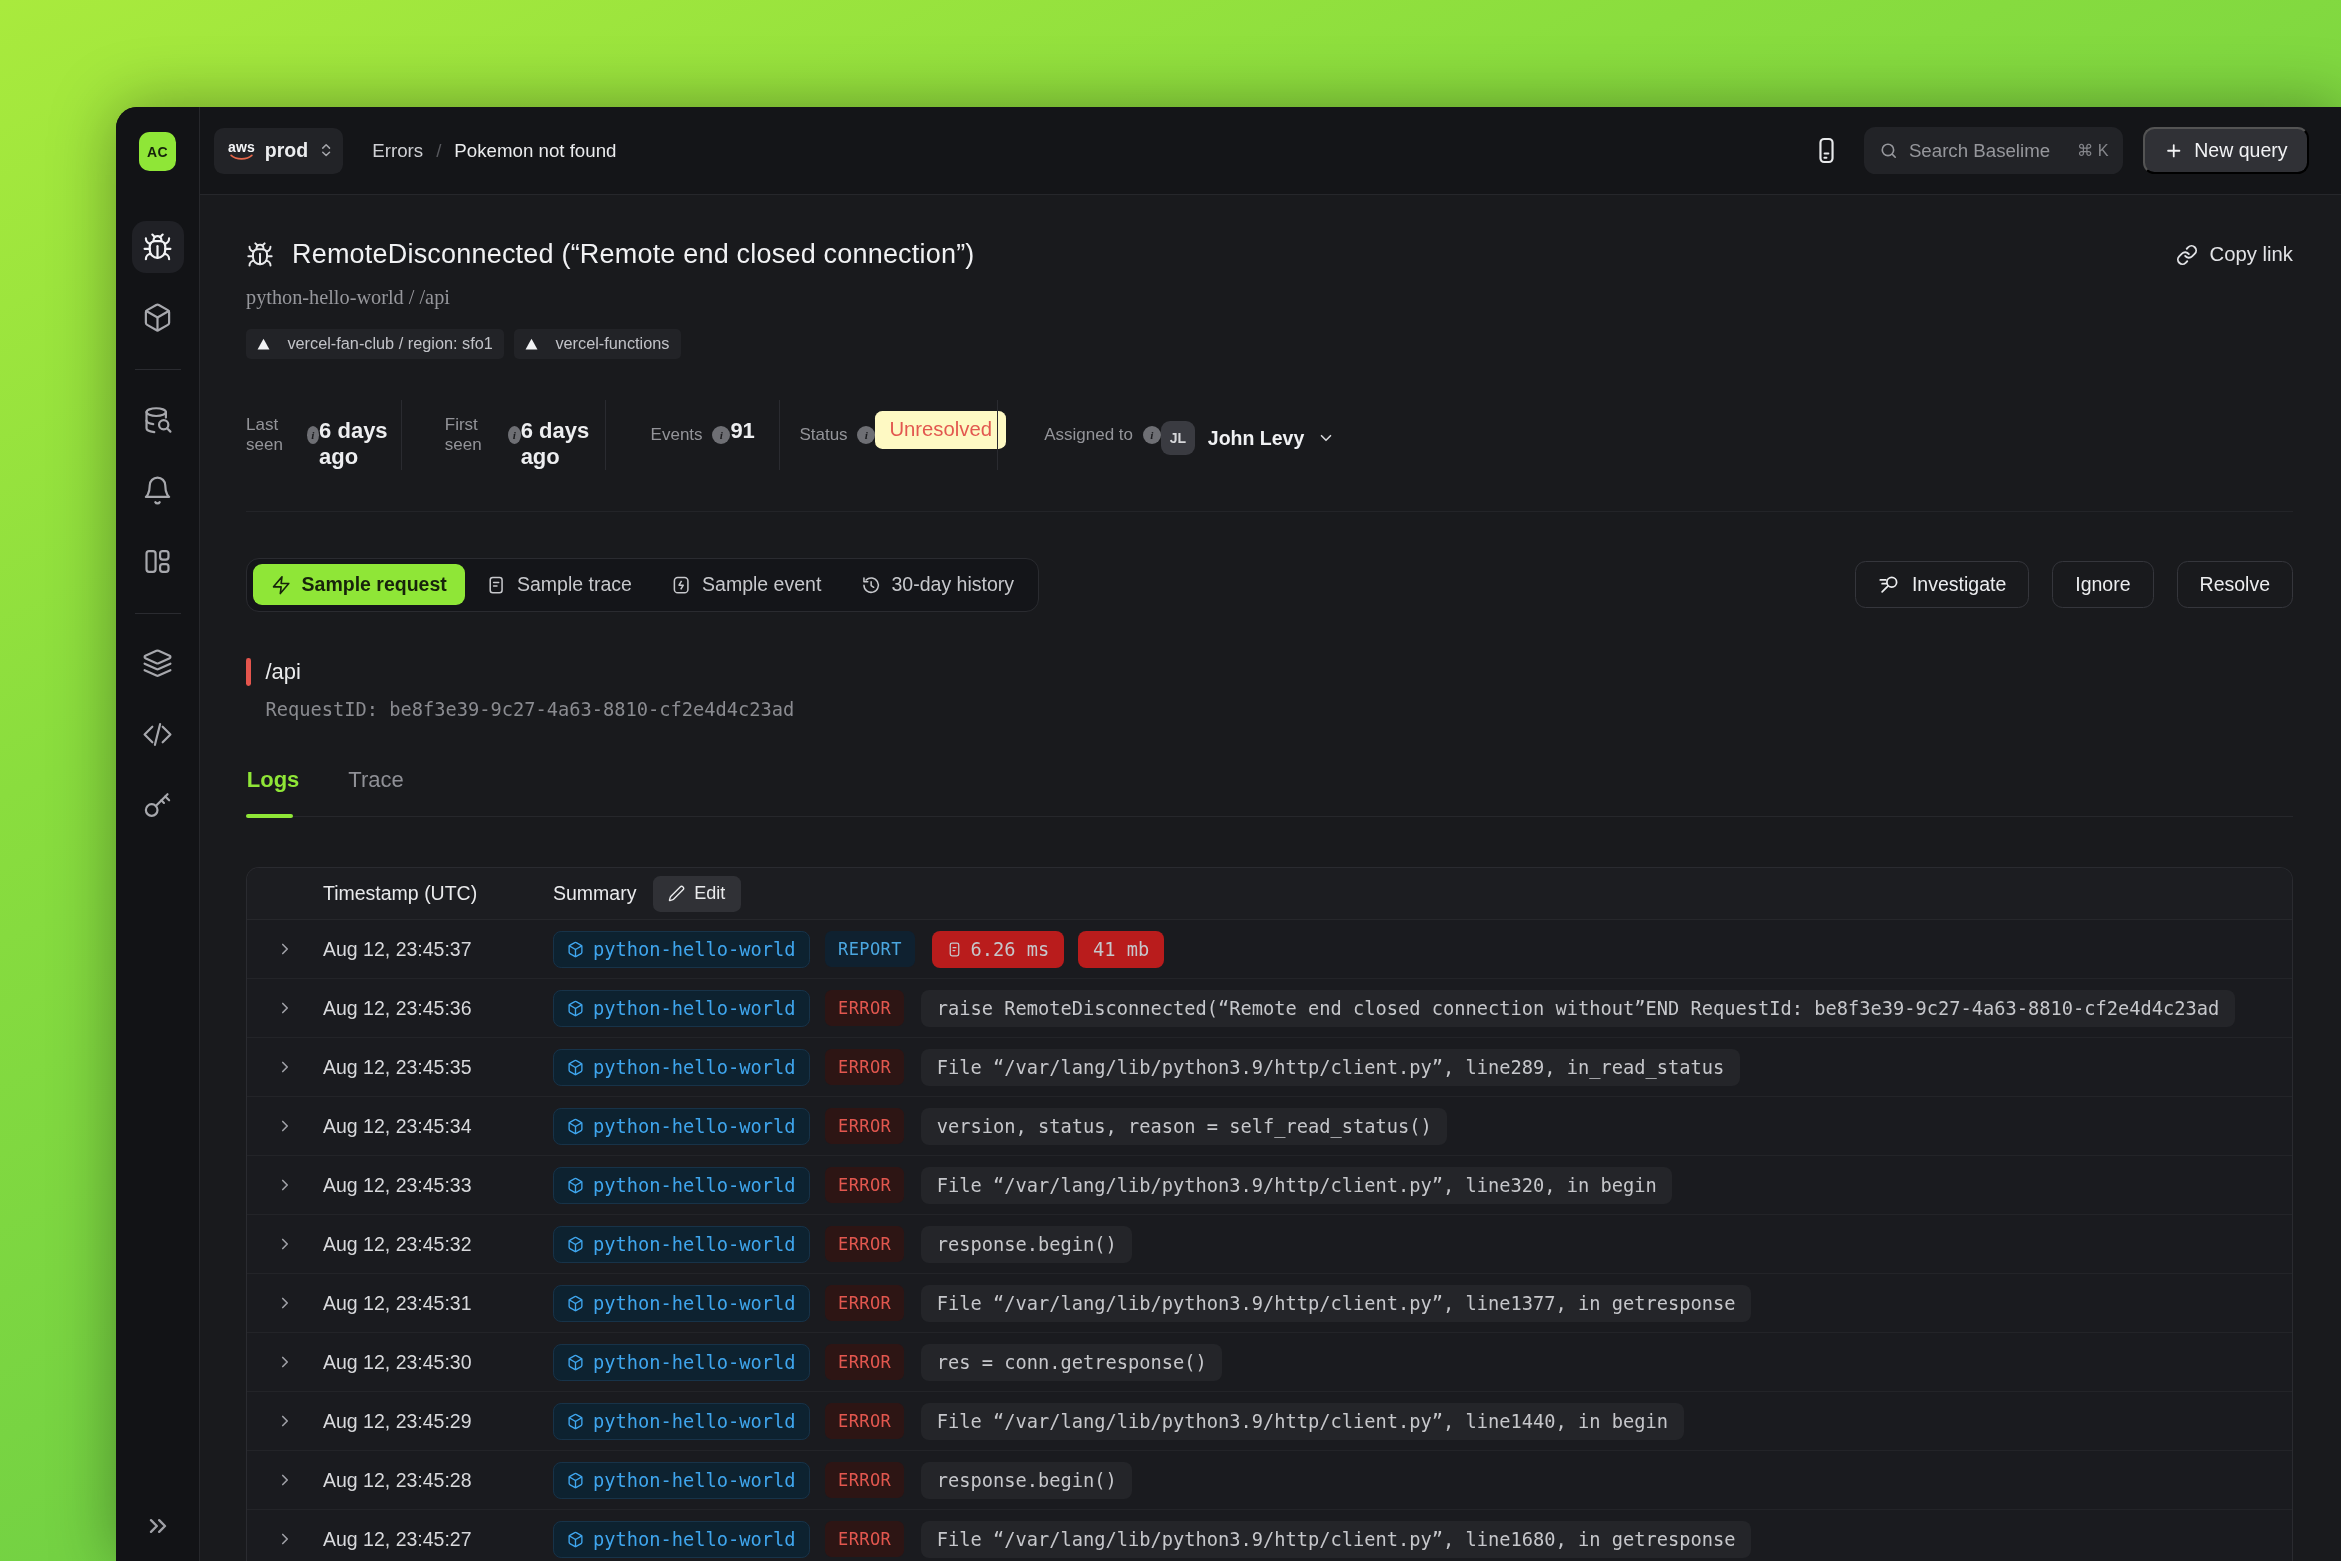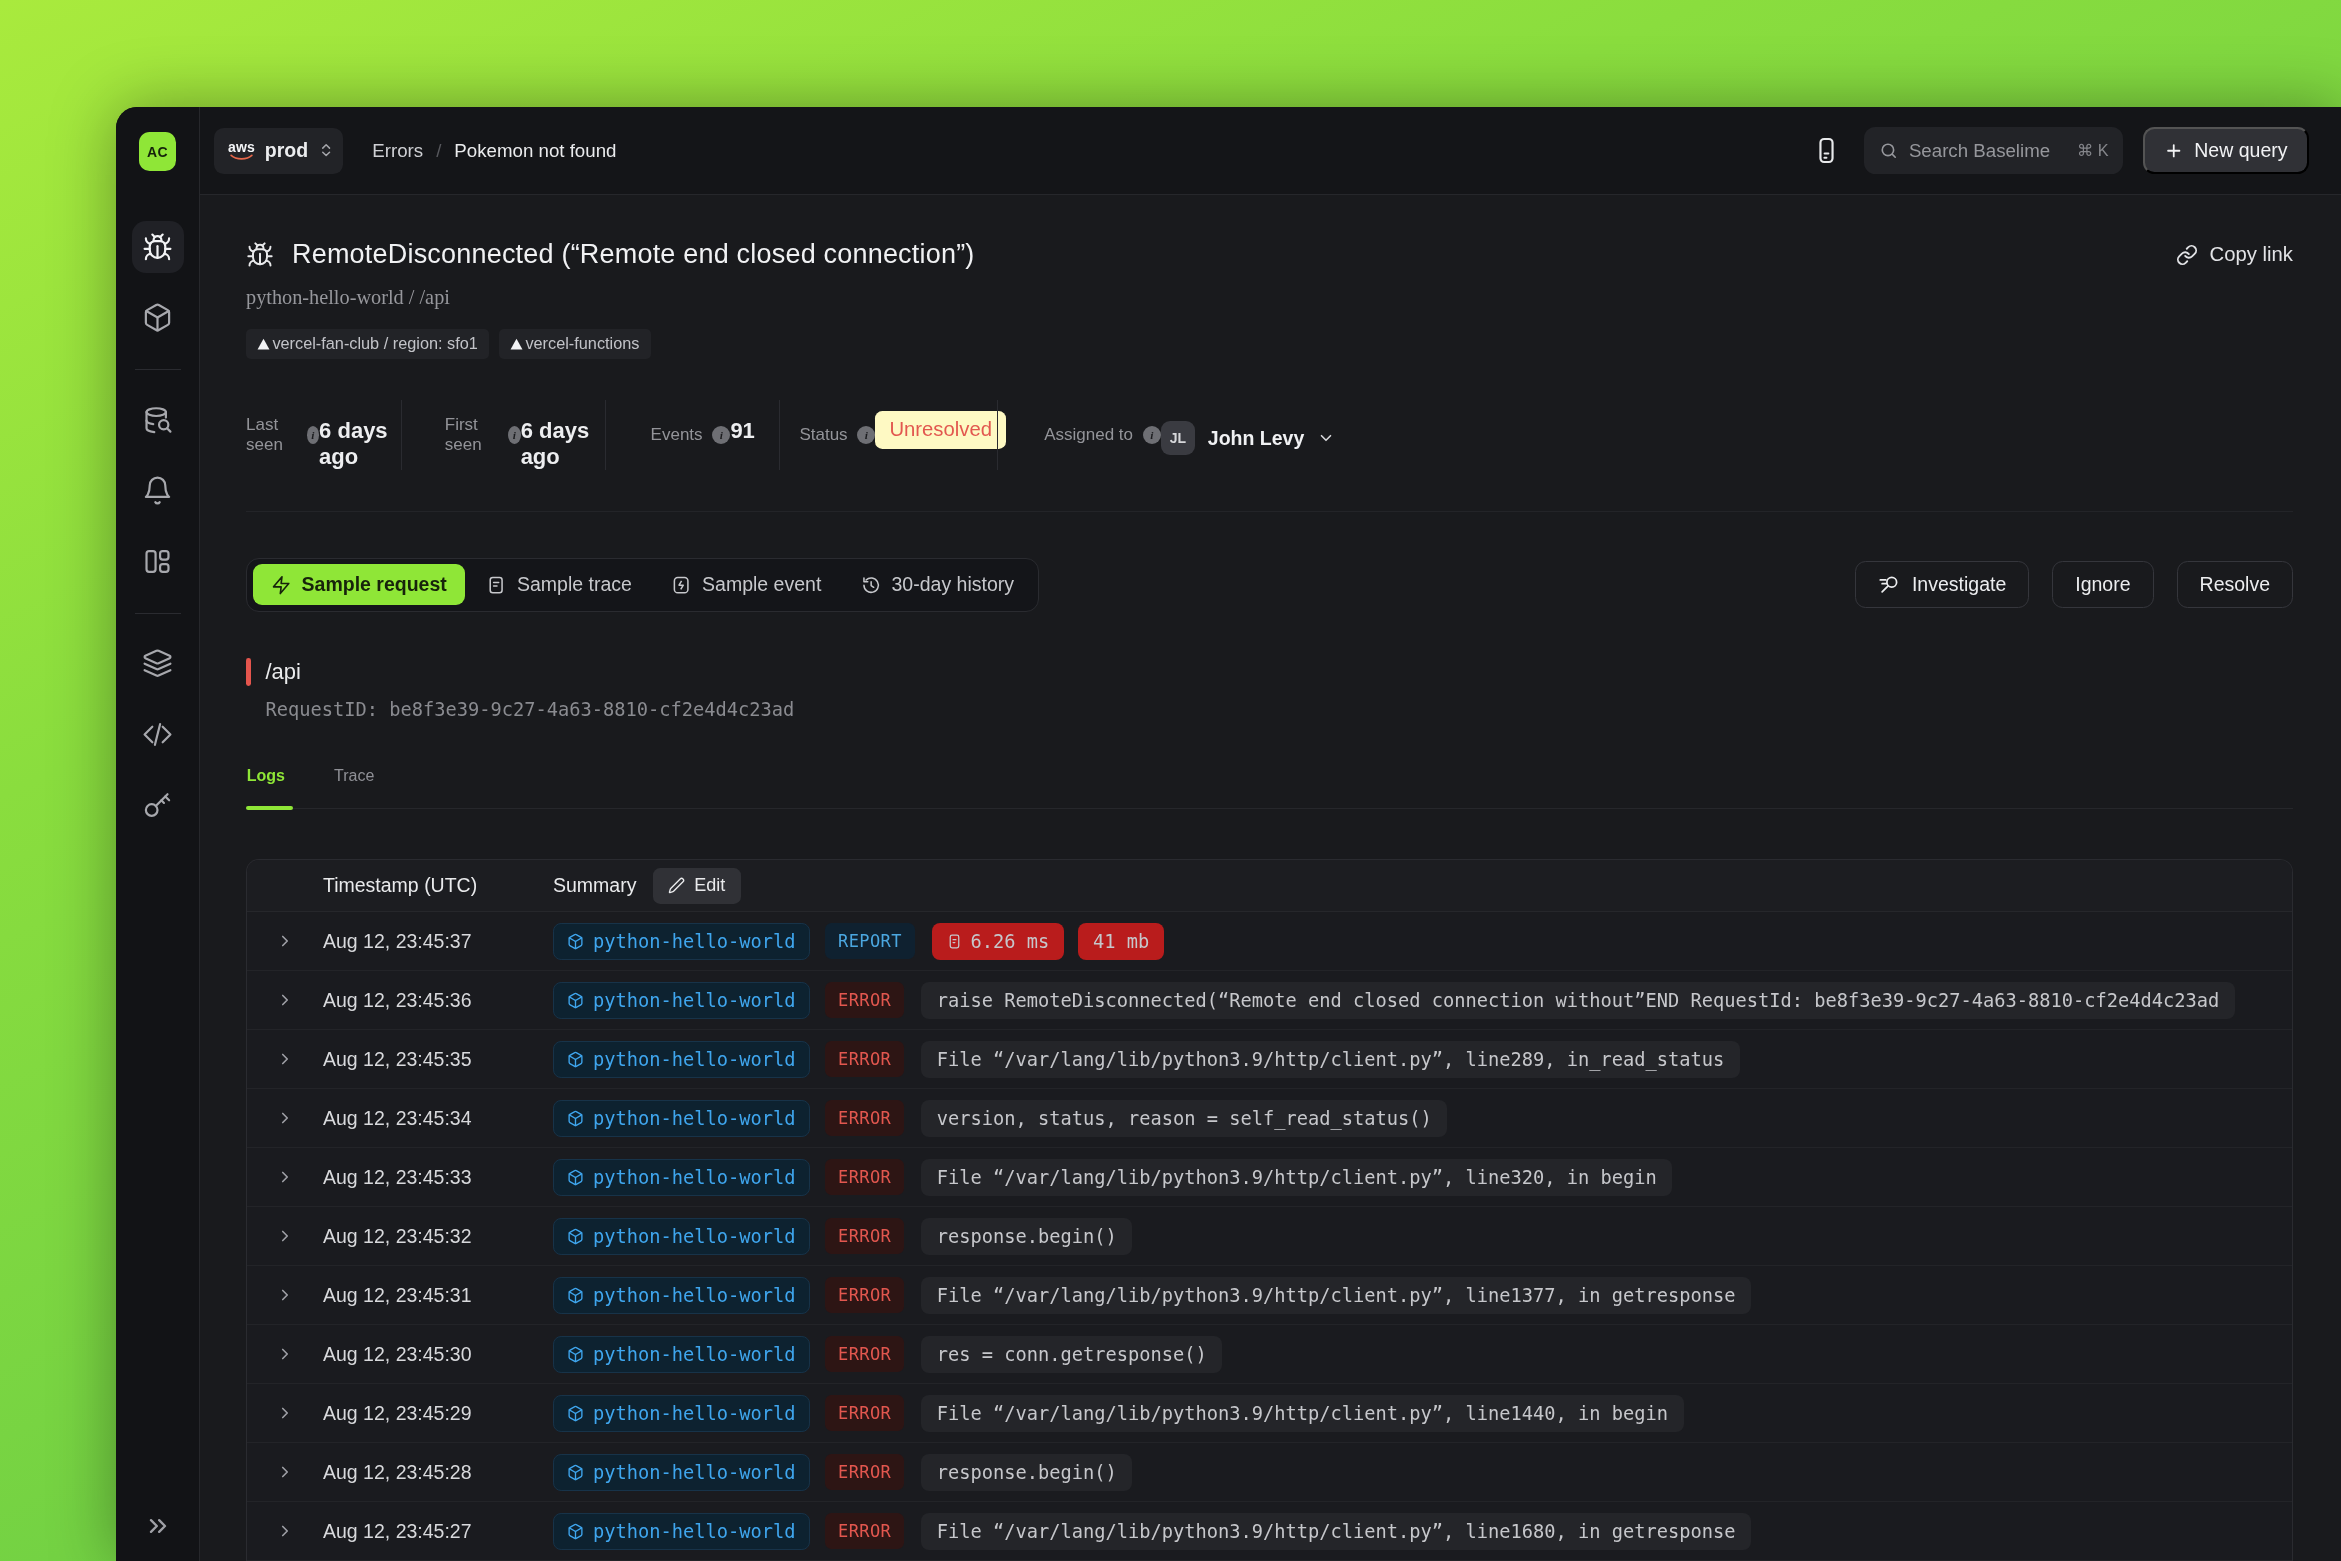--- a/index.html
+++ b/index.html
@@ -75,21 +75,21 @@
   
   .content { flex:1; background:#191A1D; padding:44px 49px 0 46px; overflow:hidden; }
   .title-row { display:flex; align-items:center; }
   .bug-title-icon { color:#E8E9EB; }
   .page-title { font-size:27px; font-weight:500; color:#F0F1F3; margin-left:18px; letter-spacing:0.2px; }
   .copy-link { margin-left:auto; display:flex; align-items:center; gap:11.4px; color:#E2E3E6; font-size:20.3px; cursor:pointer; }
   .service-path { margin-top:16.3px; font-size:20.3px; color:#96979C;font-family:Liberation Serif, serif; }
   .tags-row { margin-top:19.5px; display:flex; gap:9.8px; }
   .tag {
     background:#222327; border-radius:4.9px; height:30px; display:flex; align-items:center;
-    gap:2px; padding:0 11.4px; font-size:16.3px; color:#C2C3C8; cursor:default;
+    gap:17px; padding:0 11.4px; font-size:16.3px; color:#C2C3C8; cursor:default;
   }
   .stats-row { margin-top:41px; display:flex; align-items:stretch; }
   .stat { display:flex; flex-direction:row; }
   .stat .stat-label-row { display:flex; align-items:center; gap:9.8px; font-size:17px; color:#939499; }
   .info-dot {
     width:18px; height:18px; border-radius:50%; background:#6E6F74; color:#1B1C1F;
     font-size:11.4px; font-weight:700; display:flex; align-items:center; justify-content:center;
     font-family:"Liberation Serif",serif; font-style:italic;
   }
   .stat .stat-value { margin-top:18px; font-size:22px; font-weight:600; color:#EDEEF0; }
@@ -126,21 +126,21 @@
     display:flex; align-items:center; gap:12.2px; padding:0 22px; cursor:pointer; white-space:nowrap;
   }
   
   .endpoint-row { margin-top:46px; display:flex; align-items:center; gap:14.6px; }
   .endpoint-bar { width:4.9px; height:28px; border-radius:2.4px; background:#E4554D; }
   .endpoint-name { font-size:22px; font-weight:500; color:#EAEBED; }
   .request-id { margin-top:13px; margin-left:19.5px; font-family:"DejaVu Sans Mono",monospace; font-size:18.7px; color:#8A8B90; }
   
   .detail-tabs { margin-top:47px; }
   .detail-tabs-labels { display:flex; gap:49px; padding-left:0.8px; }
-  .dtab { font-size:16px; cursor:pointer; }
+  .dtab { font-size:22px; cursor:pointer; }
   .dtab.active { color:#8FE637; font-weight:600; }
   .dtab.inactive { color:#8F9096; }
   .detail-tabs-underline { position:relative; margin-top:21px; height:4.1px; }
   .underline-track { position:absolute; left:0; right:0; top:2.4px; height:0.8px; background:#26272B; }
   .underline-active { position:absolute; left:0; top:0; width:47px; height:4.1px; border-radius:2.4px; background:#8FE637; }
   
   .logs-table {
     margin-top:49px; border:0.8px solid #2A2B30; border-bottom:none;
     border-radius:13px 13px 0 0; overflow:hidden; background:#1A1B1F;
   }

